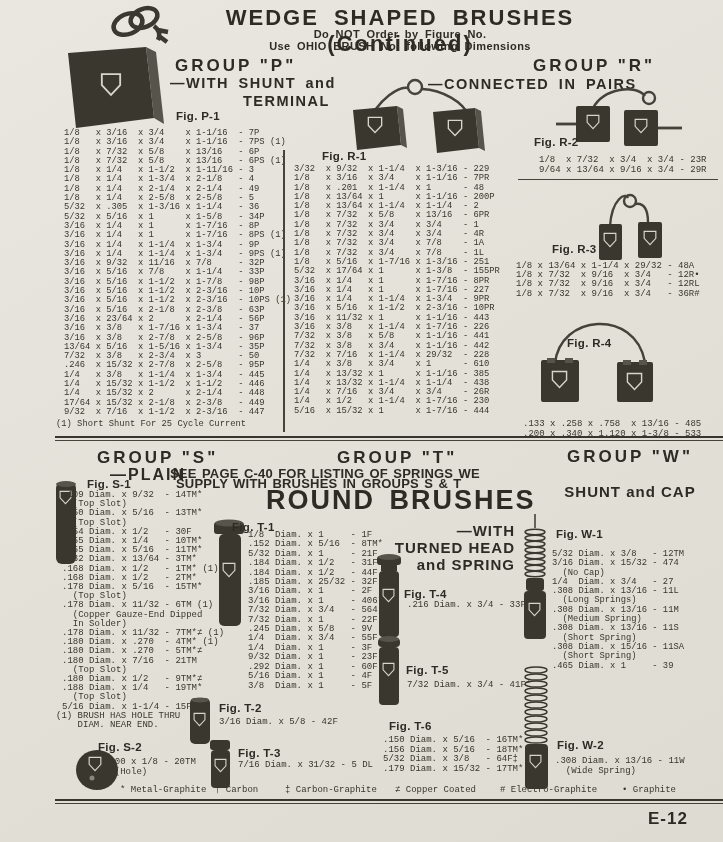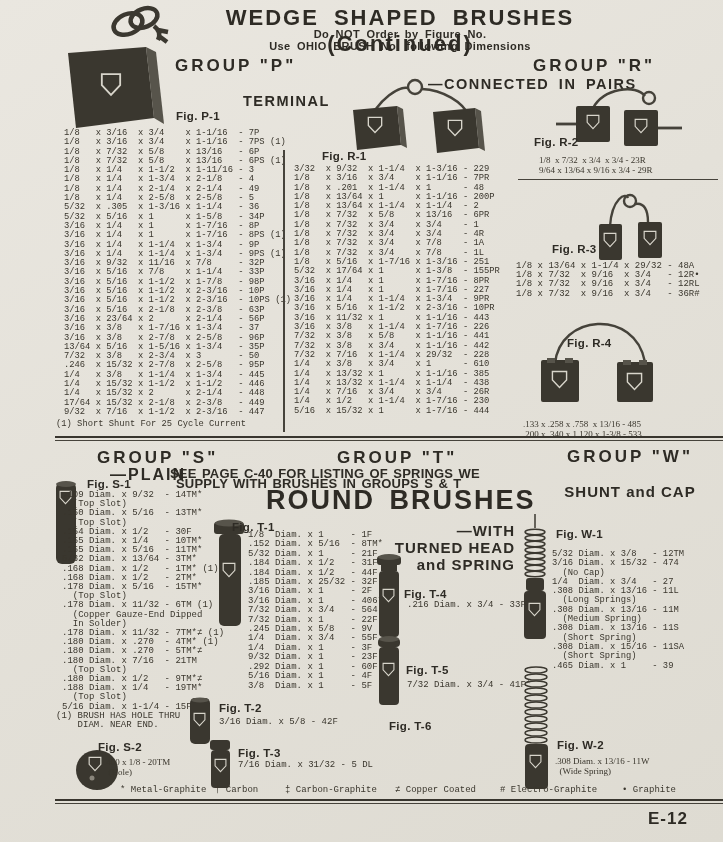--- a/index.html
+++ b/index.html
@@ -12,21 +12,21 @@
   .h-title{font-weight:bold;font-size:22px;letter-spacing:2px;word-spacing:7px;color:#2e2b25;}
   .h-sub{font-weight:bold;font-size:11px;letter-spacing:.4px;word-spacing:3px;color:#2e2b25;}
   .h-group{font-weight:bold;font-size:17px;letter-spacing:3px;color:#2e2b25;white-space:nowrap;}
   .h2{font-weight:bold;font-size:14.5px;letter-spacing:1.5px;word-spacing:4px;color:#2e2b25;white-space:nowrap;}
   .h2b{font-weight:bold;font-size:15px;letter-spacing:1px;color:#2e2b25;white-space:nowrap;}
   .h-round{font-weight:bold;font-size:27px;letter-spacing:2px;word-spacing:5px;color:#2e2b25;white-space:nowrap;}
   .fig{font-weight:bold;font-size:11.5px;letter-spacing:.3px;color:#2e2b25;white-space:nowrap;}
   .rows{font-family:"Liberation Mono",monospace;font-size:8.8px;line-height:9.3px;white-space:pre;color:#3a362d;}
   .rows .line{white-space:pre;}
   .rows9{font-size:9px;line-height:9.2px;}
-  .lh10{line-height:10px;font-family:Liberation Serif, serif;}
+  .lh10{line-height:10px;}
   .note{font-weight:bold;font-size:13px;letter-spacing:.2px;word-spacing:1.5px;line-height:10px;color:#2e2b25;white-space:pre;}
   .vrule{position:absolute;width:1.5px;background:#46433b;}
   .hrule{position:absolute;height:1px;background:#46433b;}
   .hrule-thick{position:absolute;height:2px;background:#38352e;}
   .pagenum{font-weight:bold;font-size:17px;letter-spacing:1px;color:#2e2b25;}
   svg .dark{fill:#3a372f;}
   svg .side{fill:#57544b;}
   svg .wire{stroke:#45423a;stroke-width:2.4;fill:none;}
   svg .wire-h{stroke:#45423a;stroke-width:2.8;fill:none;}
   svg .coil{stroke:#3b3830;stroke-width:4.5;fill:none;}
@@ -55,20 +55,21 @@
   <div class="abs h-title center" style="left:150px;top:5px;width:500px">WEDGE SHAPED BRUSHES (Continued)</div>
   <div class="abs h-sub center" style="left:150px;top:28px;width:500px">Do NOT Order by Figure No.</div>
   <div class="abs h-sub center" style="left:150px;top:40px;width:500px">Use OHIO BRUSH No. following Dimensions</div>
 
   <svg class="abs" style="left:58px;top:44px" width="112" height="92" viewBox="0 0 112 92">
     <polygon class="side" points="88,3 98,8 106,80 96,74"></polygon>
     <polygon class="dark" points="10,9 88,3 96,74 18,84"></polygon>
     <use href="#sh" x="42" y="28" width="22" height="25"></use>
   </svg>
   <div class="abs h-group" style="left:175px;top:56px">GROUP "P"</div>
+  <div class="abs h2" style="left:170px;top:75px">—WITH SHUNT and</div>
   <div class="abs h2" style="left:243px;top:93px">TERMINAL</div>
   <div class="abs fig" style="left:176px;top:110px">Fig. P-1</div>
   <div class="abs rows" style="left:64px;top:129px"><div class="line">1/8   x 3/16  x 3/4    x 1-1/16  - 7P</div><div class="line">1/8   x 3/16  x 3/4    x 1-1/16  - 7PS (1)</div><div class="line">1/8   x 7/32  x 5/8    x 13/16   - 6P</div><div class="line">1/8   x 7/32  x 5/8    x 13/16   - 6PS (1)</div><div class="line">1/8   x 1/4   x 1-1/2  x 1-11/16 - 3</div><div class="line">1/8   x 1/4   x 1-3/4  x 2-1/8   - 4</div><div class="line">1/8   x 1/4   x 2-1/4  x 2-1/4   - 49</div><div class="line">1/8   x 1/4   x 2-5/8  x 2-5/8   - 5</div><div class="line">5/32  x .305  x 1-3/16 x 1-1/4   - 36</div><div class="line">5/32  x 5/16  x 1      x 1-5/8   - 34P</div><div class="line">3/16  x 1/4   x 1      x 1-7/16  - 8P</div><div class="line">3/16  x 1/4   x 1      x 1-7/16  - 8PS (1)</div><div class="line">3/16  x 1/4   x 1-1/4  x 1-3/4   - 9P</div><div class="line">3/16  x 1/4   x 1-1/4  x 1-3/4   - 9PS (1)</div><div class="line">3/16  x 9/32  x 11/16  x 7/8     - 32P</div><div class="line">3/16  x 5/16  x 7/8    x 1-1/4   - 33P</div><div class="line">3/16  x 5/16  x 1-1/2  x 1-7/8   - 98P</div><div class="line">3/16  x 5/16  x 1-1/2  x 2-3/16  - 10P</div><div class="line">3/16  x 5/16  x 1-1/2  x 2-3/16  - 10PS (1)</div><div class="line">3/16  x 5/16  x 2-1/8  x 2-3/8   - 63P</div><div class="line">3/16  x 23/64 x 2      x 2-1/4   - 56P</div><div class="line">3/16  x 3/8   x 1-7/16 x 1-3/4   - 37</div><div class="line">3/16  x 3/8   x 2-7/8  x 2-5/8   - 96P</div><div class="line">13/64 x 5/16  x 1-5/16 x 1-3/4   - 35P</div><div class="line">7/32  x 3/8   x 2-3/4  x 3       - 50</div><div class="line">.246  x 15/32 x 2-7/8  x 2-5/8   - 95P</div><div class="line">1/4   x 3/8   x 1-1/4  x 1-3/4   - 445</div><div class="line">1/4   x 15/32 x 1-1/2  x 1-1/2   - 446</div><div class="line">1/4   x 15/32 x 2      x 2-1/4   - 448</div><div class="line">17/64 x 15/32 x 2-1/8  x 2-3/8   - 449</div><div class="line">9/32  x 7/16  x 1-1/2  x 2-3/16  - 447</div></div>
   <div class="abs rows" style="left:56px;top:420px">(1) Short Shunt For 25 Cycle Current</div>
 
   <div class="vrule" style="left:283px;top:150px;height:282px"></div>
 
   <svg class="abs" style="left:345px;top:76px" width="145" height="78" viewBox="0 0 145 78">
     <path class="wire" d="M20,52 C34,20 56,10 63,12"></path>
     <circle class="wire" cx="70" cy="11" r="7"></circle>
@@ -197,20 +198,21 @@
   <svg class="abs" style="left:376px;top:632px" width="26" height="76" viewBox="0 0 26 76">
     <rect class="dark" x="2" y="6" width="22" height="9" rx="4"></rect>
     <ellipse class="side" cx="13" cy="7" rx="10" ry="3"></ellipse>
     <rect class="dark" x="3" y="15" width="20" height="58" rx="4"></rect>
     <use href="#sh" x="6" y="30" width="13" height="15"></use>
   </svg>
   <div class="abs fig" style="left:406px;top:664px">Fig. T-5</div>
   <div class="abs rows rows9" style="left:407px;top:681px">7/32 Diam. x 3/4 - 41F*</div>
 
   <div class="abs fig" style="left:389px;top:720px">Fig. T-6</div>
+  <div class="abs rows rows9" style="left:383px;top:736px;line-height:9.6px"><div class="line">.150 Diam. x 5/16  - 16TM*</div><div class="line">.156 Diam. x 5/16  - 18TM*</div><div class="line">5/32 Diam. x 3/8   - 64F‡</div><div class="line">.179 Diam. x 15/32 - 17TM*</div></div>
 
   <div class="abs h-group center" style="left:550px;top:447px;width:160px">GROUP "W"</div>
   <div class="abs h2b center" style="left:550px;top:483px;width:160px">SHUNT and CAP</div>
 
   <svg class="abs" style="left:518px;top:508px" width="34" height="132" viewBox="0 0 34 132">
     <line class="spring" x1="17" y1="6" x2="17" y2="20"></line>
     <ellipse class="spring" cx="17" cy="24" rx="10" ry="2.8"></ellipse>
     <ellipse class="spring" cx="17" cy="30" rx="10" ry="2.8"></ellipse>
     <ellipse class="spring" cx="17" cy="36" rx="10" ry="2.8"></ellipse>
     <ellipse class="spring" cx="17" cy="42" rx="10" ry="2.8"></ellipse>

